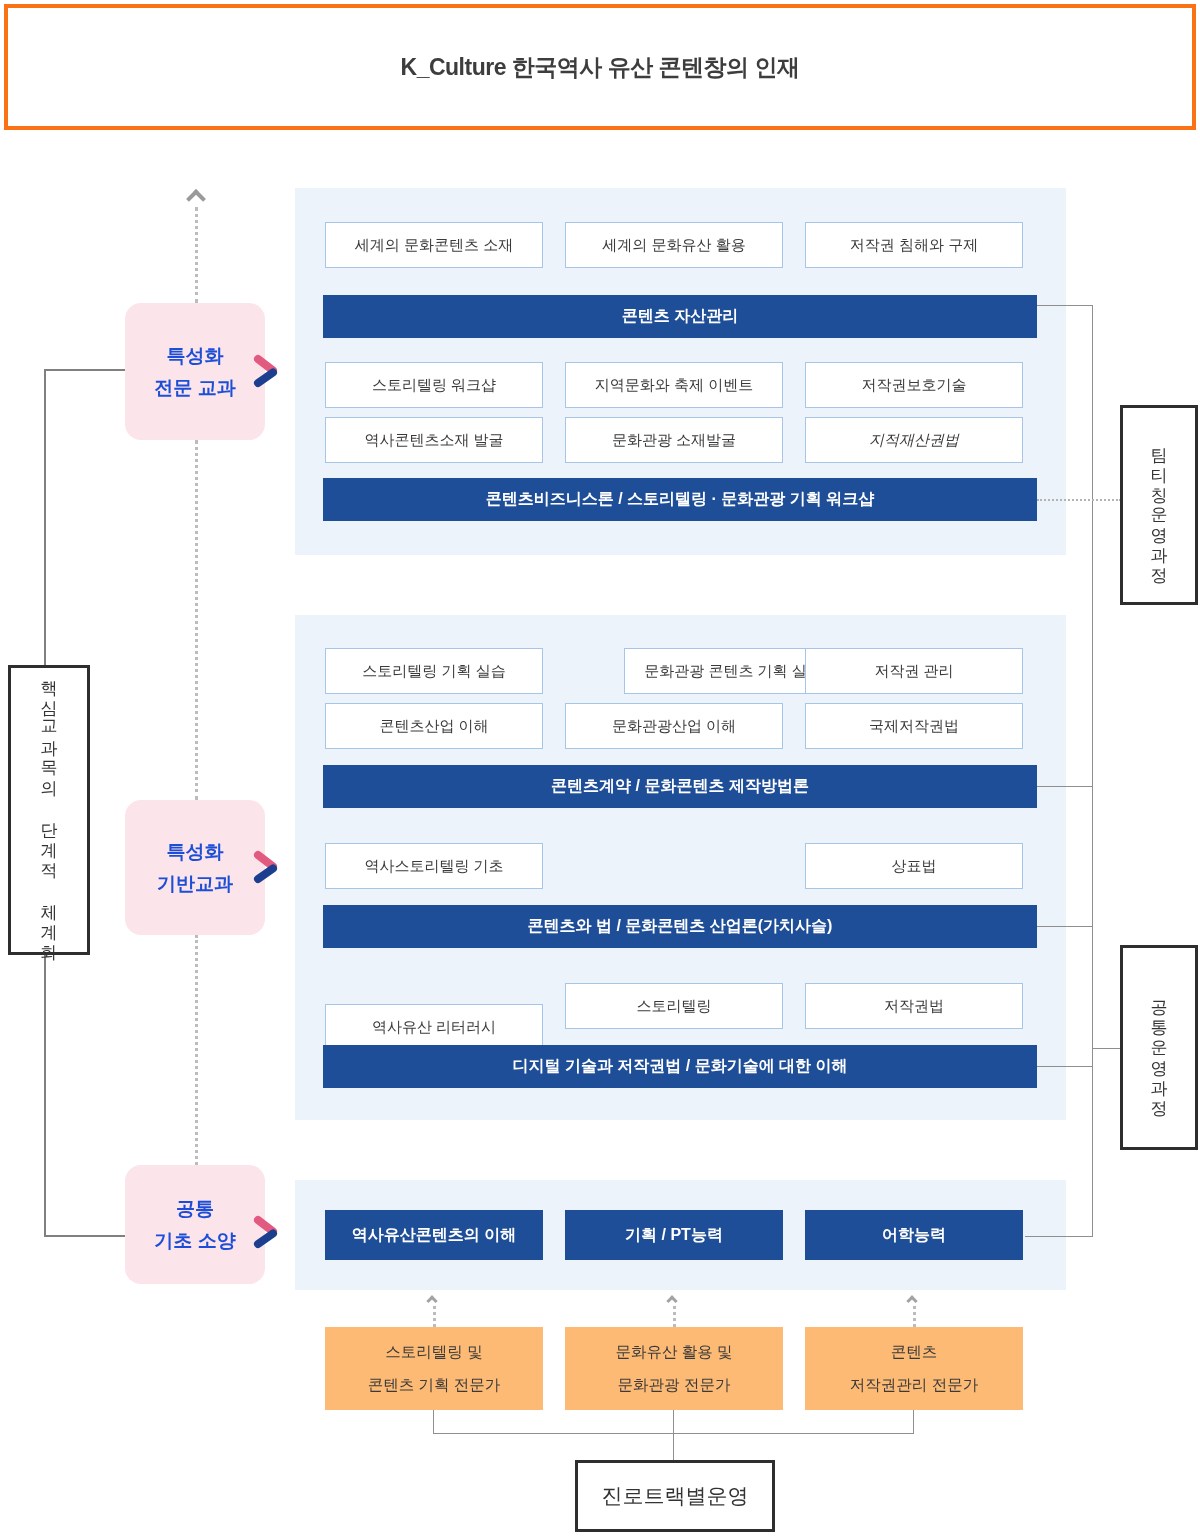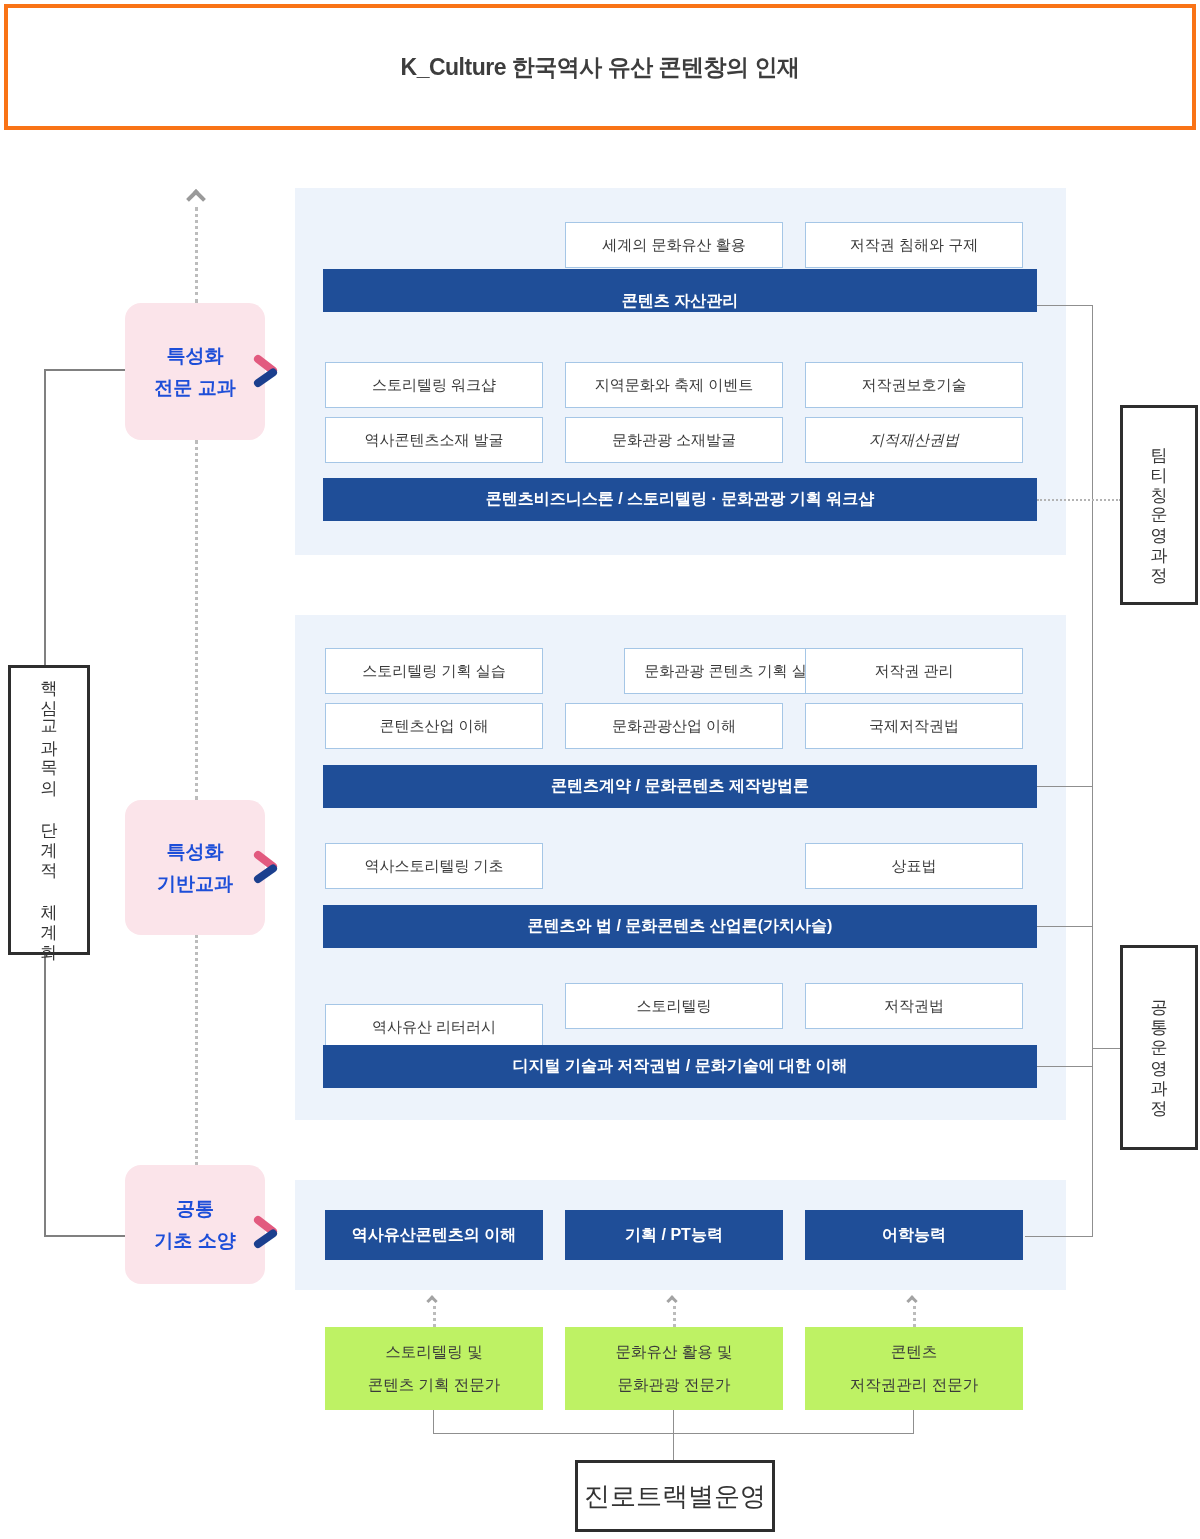--- a/index.html
+++ b/index.html
@@ -33,28 +33,28 @@
        display:flex;flex-direction:column;align-items:center;justify-content:center;
        font-size:19px;font-weight:700;color:#1d4ed8;line-height:1.65;text-align:center;}
 
   
   .vbox{background:#ffffff;border:3px solid #2e2e2e;
         display:flex;align-items:center;justify-content:center;z-index:5;}
   .vtext{writing-mode:vertical-rl;text-orientation:upright;
          font-size:17px;font-weight:500;color:#333333;letter-spacing:3px;}
 
   
-  .career{width:218px;height:83px;background:#bef264;
+  .career{width:218px;height:83px;background:#fdba74;
           display:flex;flex-direction:column;align-items:center;justify-content:center;
           font-size:15.5px;font-weight:500;color:#3a3a3a;line-height:2.1;text-align:center;}
 
   
   .bottombox{left:575px;top:1460px;width:200px;height:72px;background:#ffffff;
              border:3px solid #2e2e2e;display:flex;align-items:center;justify-content:center;
-             font-size:26px;font-weight:500;color:#333333;}
+             font-size:21px;font-weight:500;color:#333333;}
 
   
   .lineL{background:#808080;}          
   .lineR{background:#8f8f8f;}          
   .dotV{border-left:3px dotted #bcbcbc;width:0;}
   .dotH{border-top:2px dotted #b3b3b3;height:0;}
   .chevron-up{width:14px;height:14px;border-top:4px solid #9a9a9a;border-left:4px solid #9a9a9a;
               transform:rotate(45deg);}
   .chevron-up.small{width:8px;height:8px;border-width:3px;border-color:#a3a3a3;}
 </style>
@@ -103,27 +103,30 @@
   </svg>
   <svg class="abs" style="left:252px;top:1215px;" width="28" height="34" viewBox="0 0 28 34">
     <line x1="6" y1="5" x2="21" y2="16.5" stroke="#e25a7f" stroke-width="8" stroke-linecap="round"></line>
     <line x1="21" y1="18.5" x2="6" y2="29" stroke="#1b3f8e" stroke-width="8" stroke-linecap="round"></line>
   </svg>
 
   <div class="abs panel" style="top:188px;height:367px;"></div>
   <div class="abs panel" style="top:615px;height:505px;"></div>
   <div class="abs panel" style="top:1180px;height:110px;"></div>
 
+  <div class="abs course" style="left:325px;top:222px;">
+      <span>세계의 문화콘텐츠 소재</span>
+    </div>
   <div class="abs course" style="left:565px;top:222px;">
       <span>세계의 문화유산 활용</span>
     </div>
   <div class="abs course" style="left:805px;top:222px;">
       <span>저작권 침해와 구제</span>
     </div>
-  <div class="abs bar" style="top:269px;align-items:flex-end;">
+  <div class="abs bar" style="top:295px;">
       <span>콘텐츠 자산관리</span>
     </div>
   <div class="abs course" style="left:325px;top:362px;">
       <span>스토리텔링 워크샵</span>
     </div>
   <div class="abs course" style="left:565px;top:362px;">
       <span>지역문화와 축제 이벤트</span>
     </div>
   <div class="abs course" style="left:805px;top:362px;">
       <span>저작권보호기술</span>

